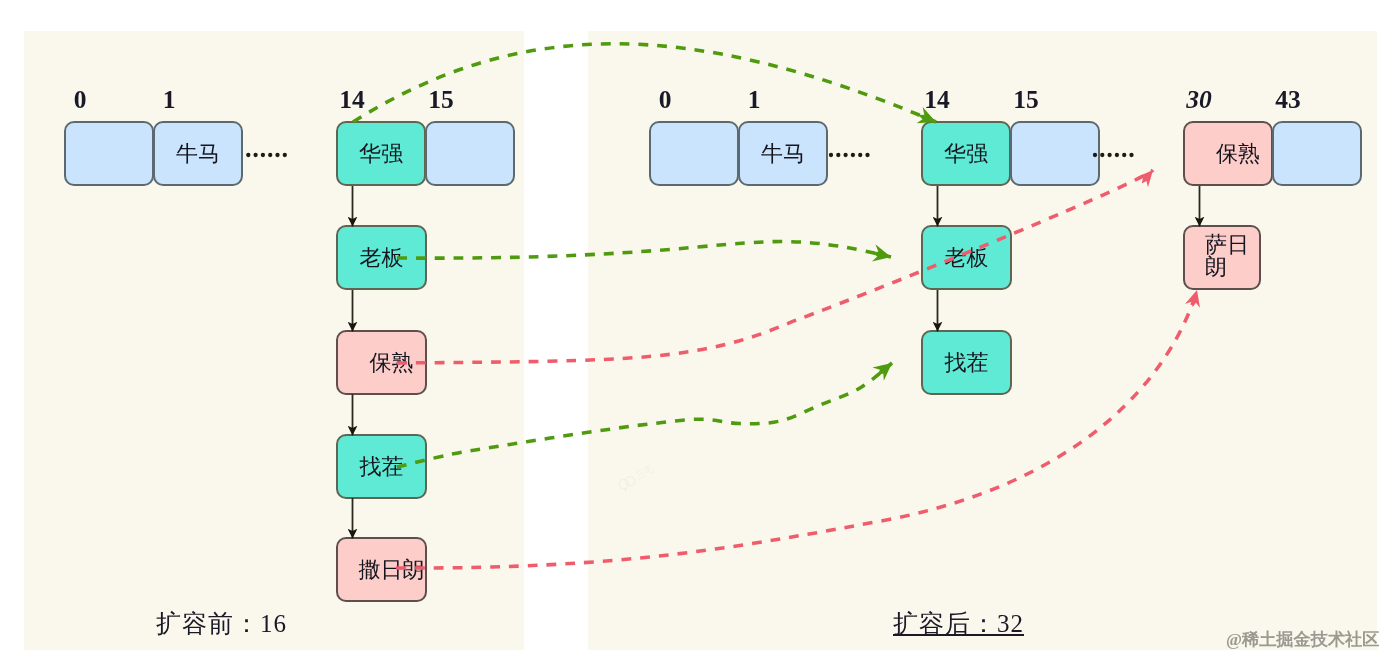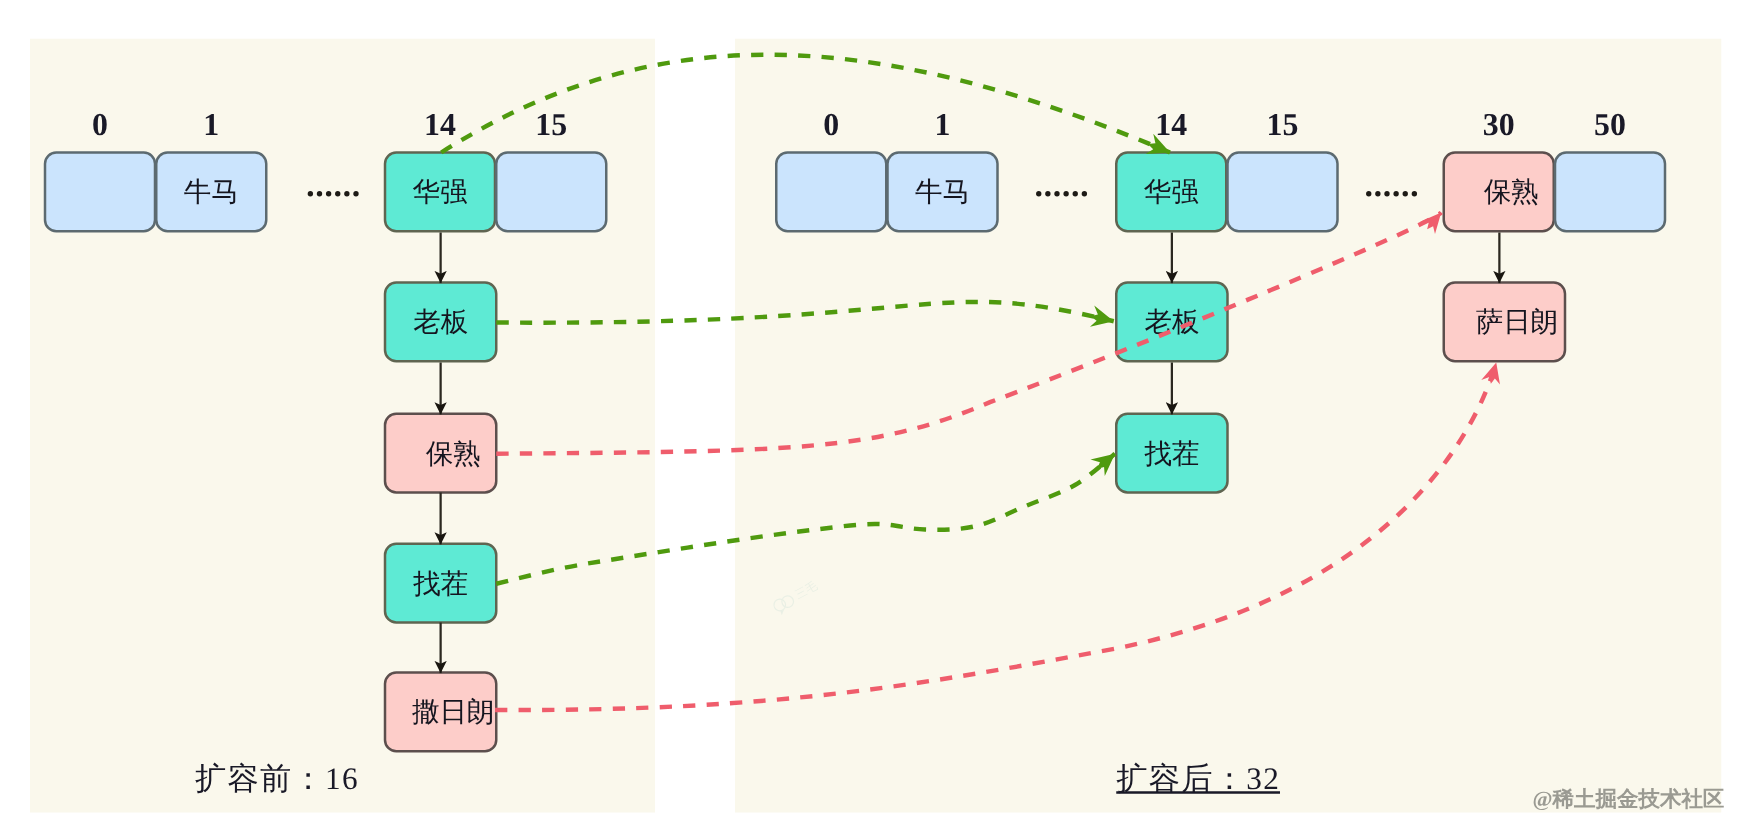--- a/index.html
+++ b/index.html
@@ -4,21 +4,21 @@
 <title>HashMap resize diagram</title>
 <style>
   html,body{margin:0;padding:0;background:#ffffff;}
   body{width:1400px;height:671px;overflow:hidden;
        font-family:"Liberation Serif","DejaVu Serif",serif;
        -webkit-font-smoothing:antialiased;}
   #stage{position:relative;width:1400px;height:671px;}
   .panel-bg{position:absolute;background:#faf8ec;}
   svg.layer{position:absolute;left:0;top:0;width:1400px;height:671px;}
   .slot{position:absolute;box-sizing:border-box;border:2px solid #5c6a70;
-        border-radius:10px;display:flex;align-items:center;justify-content:center;}
+        border-radius:10px;display:flex;align-items:center;justify-content:center;margin-left:29px;}
   .slot.blue{background:#cbe4fd;border-color:#5c6a70;}
   .slot.green{background:#5eead4;border-color:#5f6551;}
   .slot.pink{background:#fdcdc9;border-color:#5c4f4d;padding-left:20px;}
   .slot .txt{font-size:22px;color:#15151f;letter-spacing:0px;line-height:1;}
   .idx{position:absolute;font-size:25.5px;font-weight:bold;color:#191927;
        text-align:center;line-height:1;}
   .caption{position:absolute;font-size:25px;color:#191927;letter-spacing:1px;line-height:1;text-align:center;}
   .wm{position:absolute;font-size:17.2px;color:#9a9a92;letter-spacing:0px;line-height:1;}
 </style>
 </head>
@@ -59,33 +59,33 @@
       <div class="idx" style="left: 709px; top: 86.5px; width: 90px;">1</div>
       <div class="slot blue" style="left: 709px; top: 121px; width: 90px; height: 65px;">
         <span class="txt">牛马</span>
       </div>
       <div class="idx" style="left: 892px; top: 86.5px; width: 90px;">14</div>
       <div class="slot green" style="left: 892px; top: 121px; width: 90px; height: 65px;">
         <span class="txt">华强</span>
       </div>
       <div class="idx" style="left: 981px; top: 86.5px; width: 90px;">15</div>
       <div class="slot blue" style="left: 981px; top: 121px; width: 90px; height: 65px;"></div>
-      <div class="idx" style="left: 1154px; top: 86.5px; width: 90px;">30</div>
+      <div class="idx" style="left: 1154px; top: 86.5px; width: 90px; font-style: italic;">30</div>
       <div class="slot pink" style="left: 1154px; top: 121px; width: 90px; height: 65px;">
         <span class="txt">保熟</span>
       </div>
-      <div class="idx" style="left: 1243px; top: 86.5px; width: 90px;">50</div>
+      <div class="idx" style="left: 1243px; top: 86.5px; width: 90px;">43</div>
       <div class="slot blue" style="left: 1243px; top: 121px; width: 90px; height: 65px;"></div>
       <div class="slot green" style="left: 892px; top: 225px; width: 91px; height: 65px;">
         <span class="txt">老板</span>
       </div>
       <div class="slot green" style="left: 892px; top: 330px; width: 91px; height: 65px;">
         <span class="txt">找茬</span>
       </div>
-      <div class="slot pink" style="left: 1154px; top: 225px; width: 99px; height: 65px;">
+      <div class="slot pink" style="left: 1154px; top: 225px; width: 78px; height: 65px; font-family: Liberation Mono, monospace;">
         <span class="txt">萨日朗</span>
       </div>
     </div>
 
   <svg class="layer" viewBox="0 0 1400 671">
     <defs>
       <marker id="ah-black" viewBox="0 0 10 10" markerWidth="10" markerHeight="10" refX="9.8" refY="5" orient="auto" markerUnits="userSpaceOnUse">
         <path d="M0,0.1 L9.8,5 L0,9.9 L2.3,5 Z" fill="#191610"></path>
       </marker>
       <marker id="ah-green" viewBox="0 0 19.4 17.6" markerWidth="19.4" markerHeight="17.6" refX="19" refY="8.6" orient="auto" markerUnits="userSpaceOnUse">

